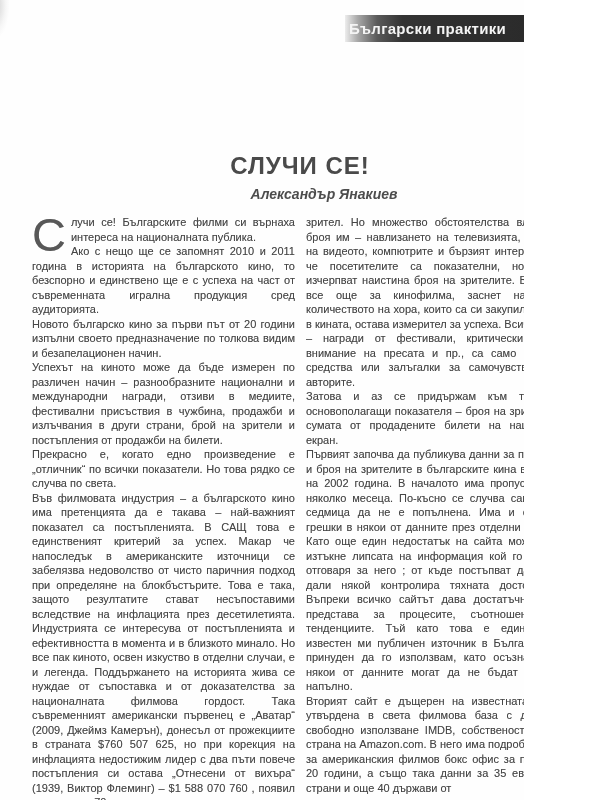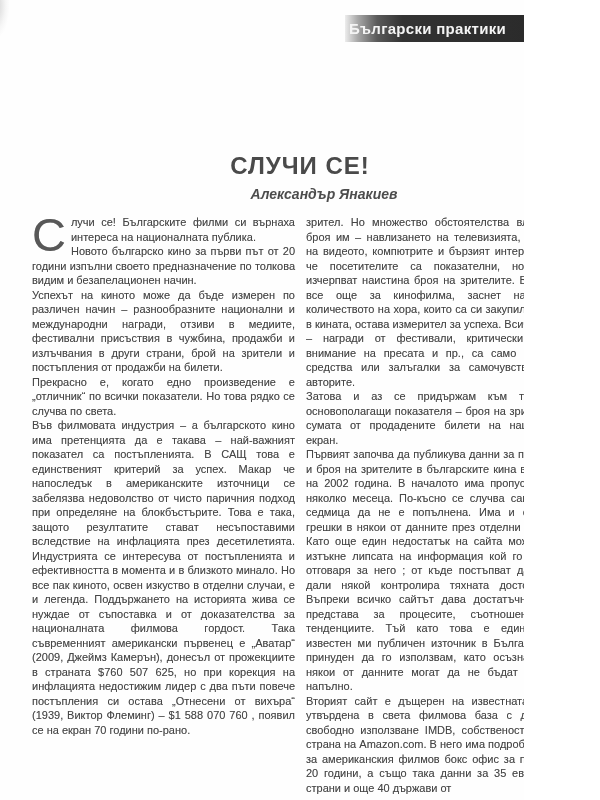--- a/index.html
+++ b/index.html
@@ -111,20 +111,21 @@
 
   <div class="header-bar">
     <span>Български практики</span>
   </div>
 
   <h1 class="title">СЛУЧИ СЕ!</h1>
   <div class="author">Александър Янакиев</div>
 
   <div class="col col-left">
     <p class="para"><span class="dropcap">С</span><span>лучи се! Българските филми си върнаха интереса на националната публика.</span></p>
+    <p class="para">Ако с нещо ще се запомнят 2010 и 2011 година в историята на българското кино, то безспорно и единствено ще е с успеха на част от съвременната игрална продукция сред аудиторията.</p>
     <p class="para">Новото българско кино за първи път от 20 години изпълни своето предназначение по толкова видим и безапелационен начин.</p>
     <p class="para">Успехът на киното може да бъде измерен по различен начин – разнообразните национални и международни награди, отзиви в медиите, фестивални присъствия в чужбина, продажби и излъчвания в други страни, брой на зрители и постъпления от продажби на билети.</p>
     <p class="para">Прекрасно е, когато едно произведение е „отличник“ по всички показатели. Но това рядко се случва по света.</p>
     <p class="para">Във филмовата индустрия – а българското кино има претенцията да е такава – най-важният показател са постъпленията. В САЩ това е единственият критерий за успех. Макар че напоследък в американските източници се забелязва недоволство от чисто паричния подход при определяне на блокбъстърите. Това е така, защото резултатите стават несъпоставими вследствие на инфлацията през десетилетията. Индустрията се интересува от постъпленията и ефективността в момента и в близкото минало. Но все пак киното, освен изкуство в отделни случаи, е и легенда. Поддържането на историята жива се нуждае от съпоставка и от доказателства за националната филмова гордост. Така съвременният американски първенец е „Аватар“ (2009, Джеймз Камерън), донесъл от прожекциите в страната $760 507 625, но при корекция на инфлацията недостижим лидер с два пъти повече постъпления си остава „Отнесени от вихъра“ (1939, Виктор Флеминг) – $1 588 070 760 , появил се на екран 70 години по-рано.</p>
 
   </div>
 
   <div class="col col-right">
     <p class="para">зрител. Но множество обстоятелства влияят на броя им – навлизането на телевизията, по-късно на видеото, компютрите и бързият интернет. Така че посетителите са показателни, но те не изчерпват наистина броя на зрителите. Все пак и все още за кинофилма, заснет на лента, количеството на хора, които са си закупили билети в кината, остава измерител за успеха. Всичко друго – награди от фестивали, критически отзиви, внимание на пресата и пр., са само помощни средства или залъгалки за самочувствието на авторите.</p>
     <p class="para">Затова и аз се придържам към тези два основополагащи показателя – броя на зрителите и сумата от продадените билети на национален екран.</p>

